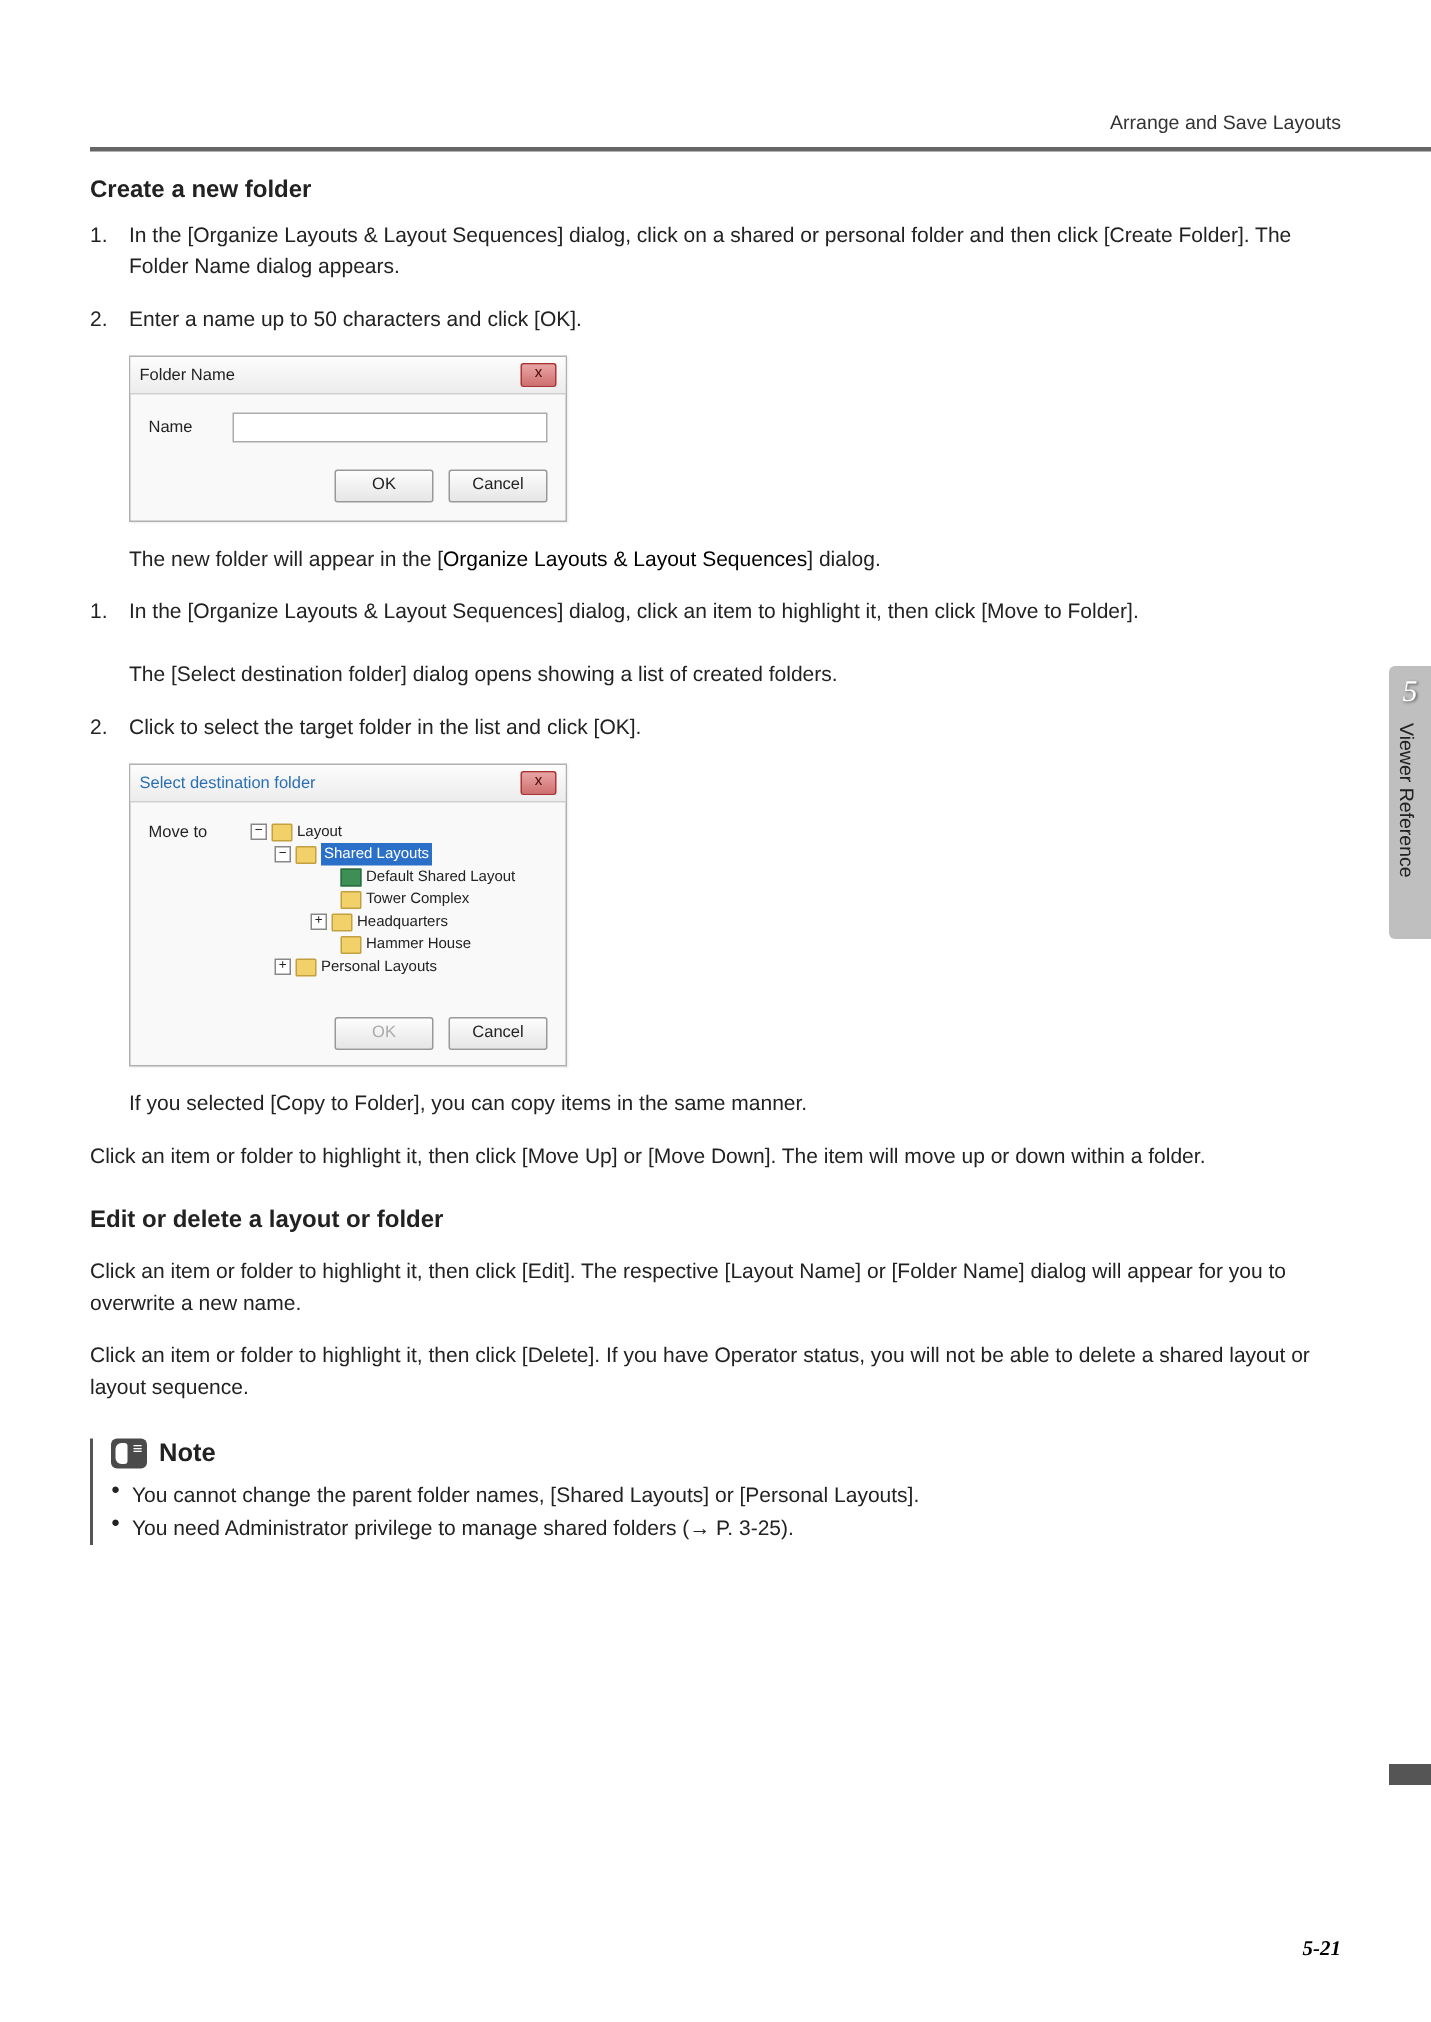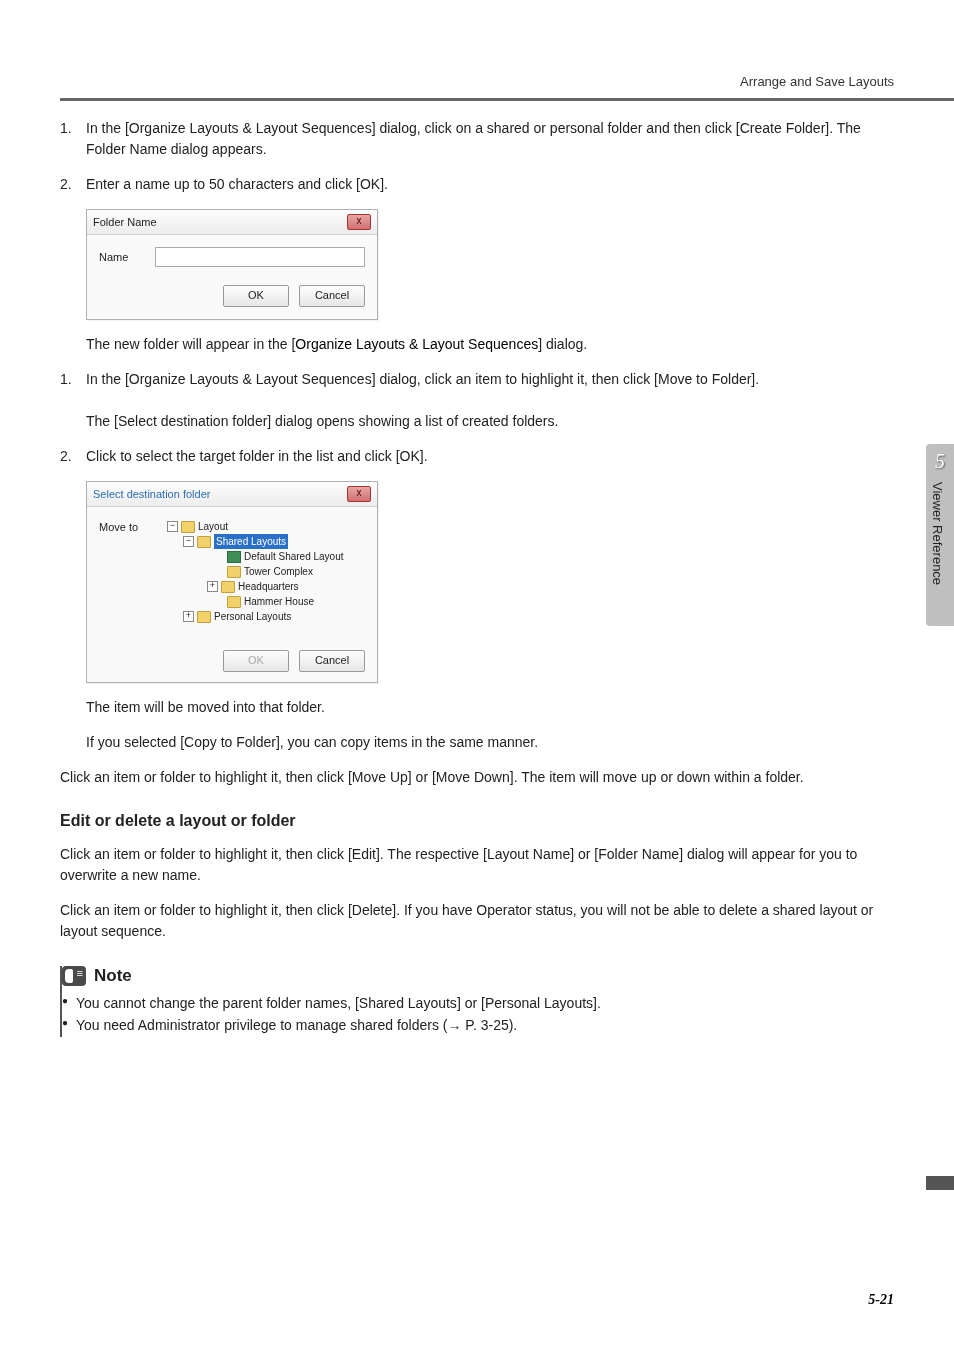--- a/index.html
+++ b/index.html
@@ -198,20 +198,21 @@
   .tree .ind1 { margin-left: 16px; }
   .tree .ind2 { margin-left: 40px; }
   .tree .ind3 { margin-left: 60px; }
   .dlg2 .dlg-buttons { margin-top: 26px; }
   .dlg2 .win-btn.disabled { color: #aaa; }
 
   
   .note {
     border-left: 2px solid #555;
     margin-top: 24px;
+    padding-left: 12px;
   }
   .note-head {
     display: flex;
     align-items: center;
     gap: 8px;
     font-size: 17px;
     font-weight: bold;
     margin-bottom: 6px;
   }
   .note-icon {
@@ -246,20 +247,21 @@
   <div class="hdr-line"></div>
 
   <div class="side-tab">
     <div class="num">5</div>
     <div class="txt">Viewer Reference</div>
   </div>
   <div class="side-marker"></div>
 
   <div class="content">
 
+    <h3 class="sec">Create a new folder</h3>
     <ol class="steps">
       <li>
         <span class="num">1.</span>
         <span class="body">In the [Organize Layouts &amp; Layout Sequences] dialog, click on a shared or personal folder and then click [Create Folder]. The Folder Name dialog appears.</span>
       </li>
       <li>
         <span class="num">2.</span>
         <span class="body">Enter a name up to 50 characters and click [OK].</span>
       </li>
     </ol>
@@ -342,21 +344,20 @@
               </div>
           </div>
         </div>
         <div class="dlg-buttons">
           <span class="win-btn disabled">OK</span>
           <span class="win-btn">Cancel</span>
         </div>
       </div>
     </div>
 
-    <p class="indent-text">The item will be moved into that folder.</p>
     <p class="indent-text">
       <span>If you selected [</span><span>Copy to Folder</span><span>], you can copy items in the same manner.</span>
     </p>
 
     <p class="para">
       <span>Click an item or folder to highlight it, then click [</span><span>Move Up</span><span>] or [</span><span>Move Down</span><span>]. The item will move up or down within a folder.</span>
     </p>
 
     <h3 class="sec">Edit or delete a layout or folder</h3>
     <p class="para">

